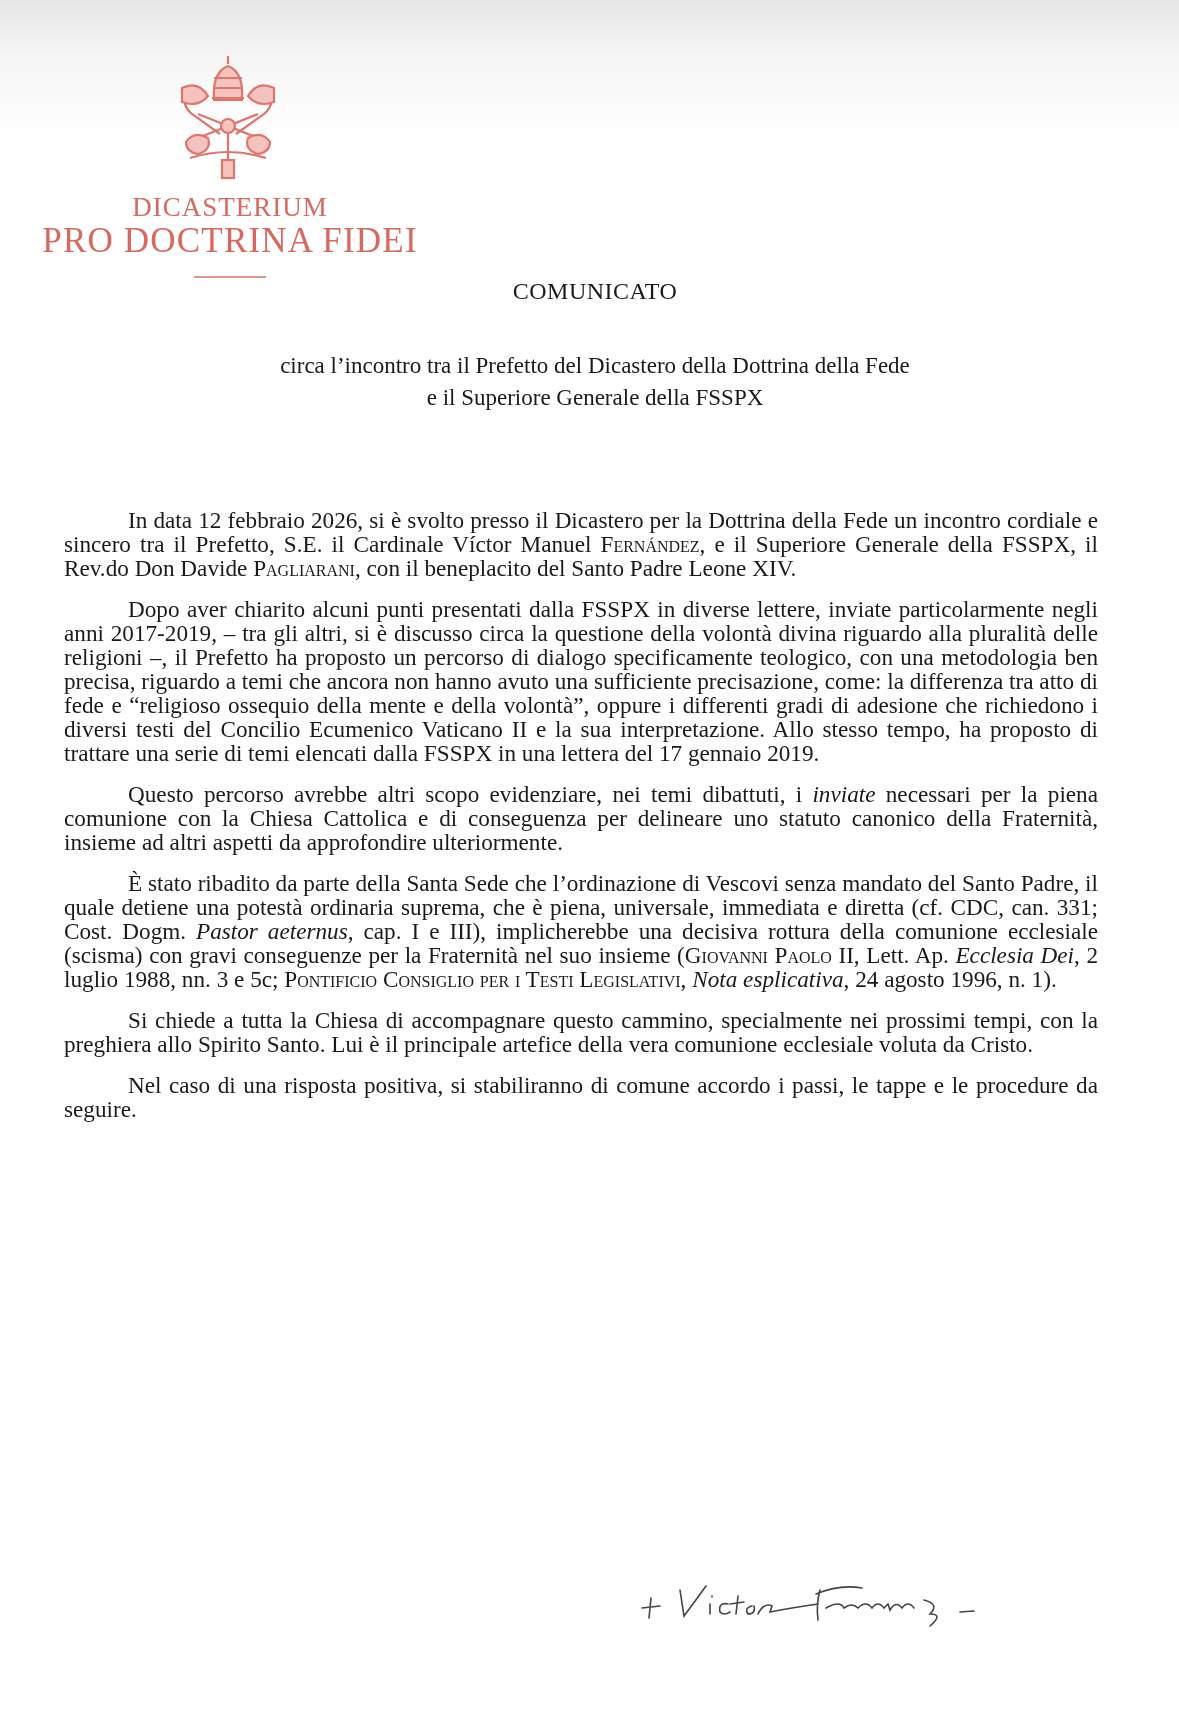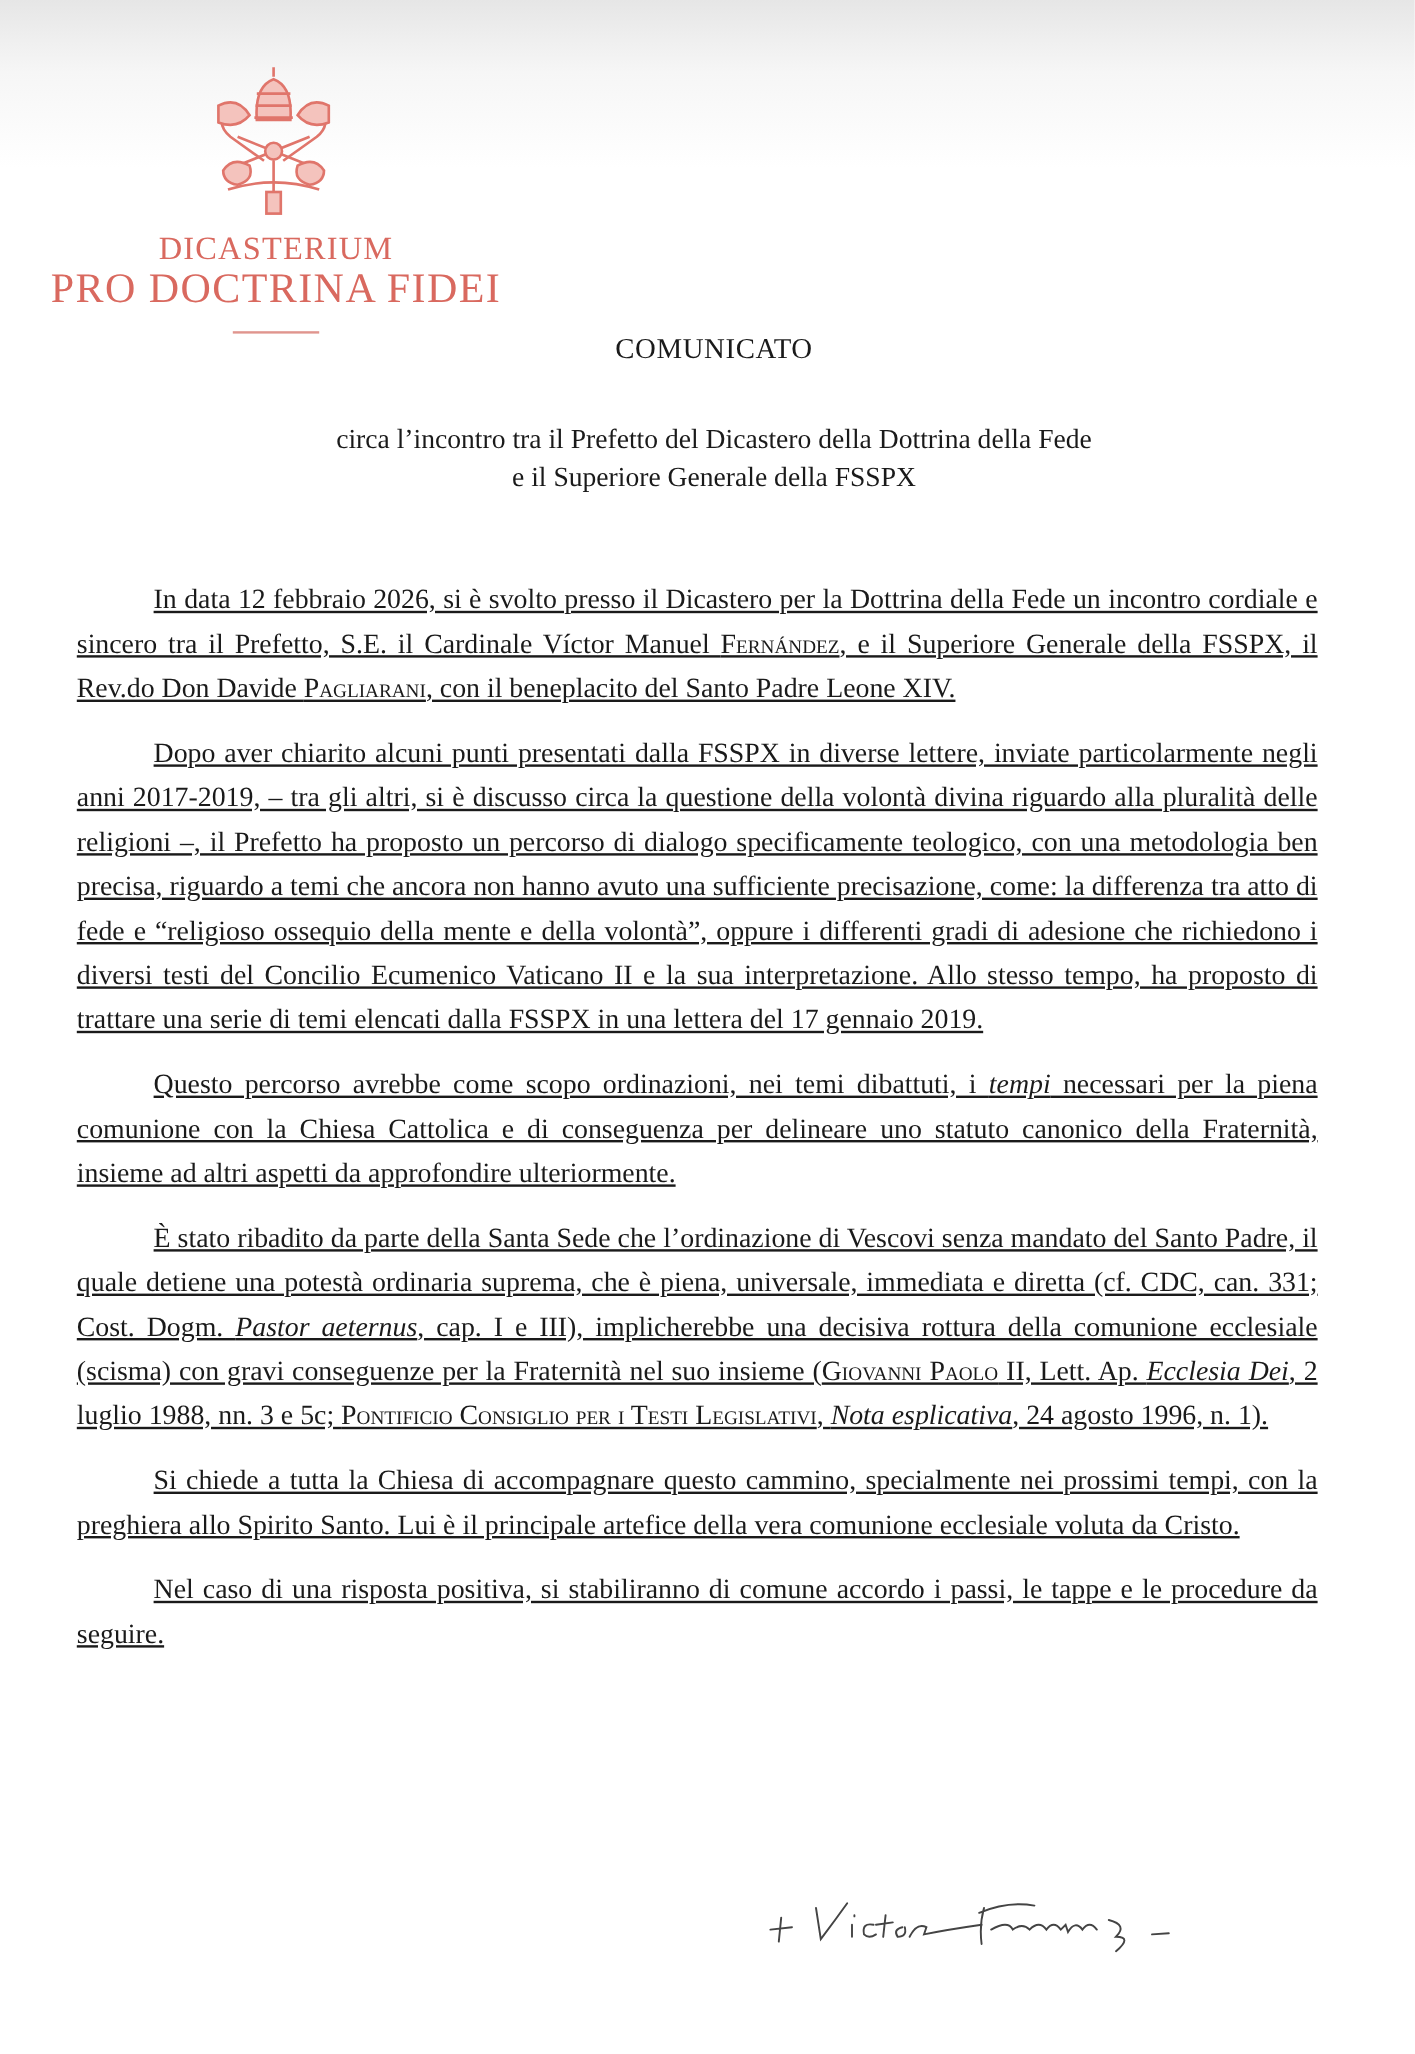--- a/index.html
+++ b/index.html
@@ -30,24 +30,23 @@
   }
   .title {
     position: absolute; left: 0; width: 1190px; top: 278px;
     text-align: center; font-size: 24px; letter-spacing: 0.5px;
   }
   .subtitle {
     position: absolute; left: 0; width: 1190px; top: 350px;
     text-align: center; font-size: 23px; line-height: 32px;
   }
   .body {
-    position: absolute; left: 64px; top: 482px; width: 1034px;
-    font-size: 23.2px; line-height: 37px;
+    position: absolute; left: 64px; top: 508px; width: 1034px;
+    font-size: 23.2px; line-height: 24px;
     text-align: justify;
-    text-decoration: underline;
   }
   .body p { margin: 0 0 17px 0; text-indent: 64px; }
   .sc { font-variant: small-caps; }
   .sig {
     position: absolute; left: 640px; top: 1564px; width: 400px; height: 70px;
   }
 </style>
 </head>
 <body>
 
@@ -88,21 +87,21 @@
   <div class="subtitle">
     <div>circa l’incontro tra il Prefetto del Dicastero della Dottrina della Fede</div>
     <div>e il Superiore Generale della FSSPX</div>
   </div>
 
   <div class="body">
     <p><span>In data 12 febbraio 2026, si è svolto presso il Dicastero per la Dottrina della Fede un incontro cordiale e sincero tra il Prefetto, S.E. il Cardinale Víctor Manuel </span><span class="sc">Fernández</span><span>, e il Superiore Generale della FSSPX, il Rev.do Don Davide </span><span class="sc">Pagliarani</span><span>, con il beneplacito del Santo Padre Leone XIV.</span></p>
 
     <p>Dopo aver chiarito alcuni punti presentati dalla FSSPX in diverse lettere, inviate particolarmente negli anni 2017-2019, – tra gli altri, si è discusso circa la questione della volontà divina riguardo alla pluralità delle religioni –, il Prefetto ha proposto un percorso di dialogo specificamente teologico, con una metodologia ben precisa, riguardo a temi che ancora non hanno avuto una sufficiente precisazione, come: la differenza tra atto di fede e “religioso ossequio della mente e della volontà”, oppure i differenti gradi di adesione che richiedono i diversi testi del Concilio Ecumenico Vaticano II e la sua interpretazione. Allo stesso tempo, ha proposto di trattare una serie di temi elencati dalla FSSPX in una lettera del 17 gennaio 2019.</p>
 
-    <p><span>Questo percorso avrebbe come scopo ordinazioni, nei temi dibattuti, i </span><i>tempi</i><span> necessari per la piena comunione con la Chiesa Cattolica e di conseguenza per delineare uno statuto canonico della Fraternità, insieme ad altri aspetti da approfondire ulteriormente.</span></p>
+    <p><span>Questo percorso avrebbe altri scopo evidenziare, nei temi dibattuti, i </span><i>inviate</i><span> necessari per la piena comunione con la Chiesa Cattolica e di conseguenza per delineare uno statuto canonico della Fraternità, insieme ad altri aspetti da approfondire ulteriormente.</span></p>
 
     <p><span>È stato ribadito da parte della Santa Sede che l’ordinazione di Vescovi senza mandato del Santo Padre, il quale detiene una potestà ordinaria suprema, che è piena, universale, immediata e diretta (cf. CDC, can. 331; Cost. Dogm. </span><i>Pastor aeternus</i><span>, cap. I e III), implicherebbe una decisiva rottura della comunione ecclesiale (scisma) con gravi conseguenze per la Fraternità nel suo insieme (</span><span class="sc">Giovanni Paolo</span><span> II, Lett. Ap. </span><i>Ecclesia Dei</i><span>, 2 luglio 1988, nn. 3 e 5c; </span><span class="sc">Pontificio Consiglio per i Testi Legislativi</span><span>, </span><i>Nota esplicativa</i><span>, 24 agosto 1996, n. 1).</span></p>
 
     <p>Si chiede a tutta la Chiesa di accompagnare questo cammino, specialmente nei prossimi tempi, con la preghiera allo Spirito Santo. Lui è il principale artefice della vera comunione ecclesiale voluta da Cristo.</p>
     <p>Nel caso di una risposta positiva, si stabiliranno di comune accordo i passi, le tappe e le procedure da seguire.</p>
   </div>
 
   <div class="sig">
     <svg width="400" height="70" viewBox="0 0 400 70">
       <g fill="none" stroke="#444" stroke-width="1.6" stroke-linecap="round">

